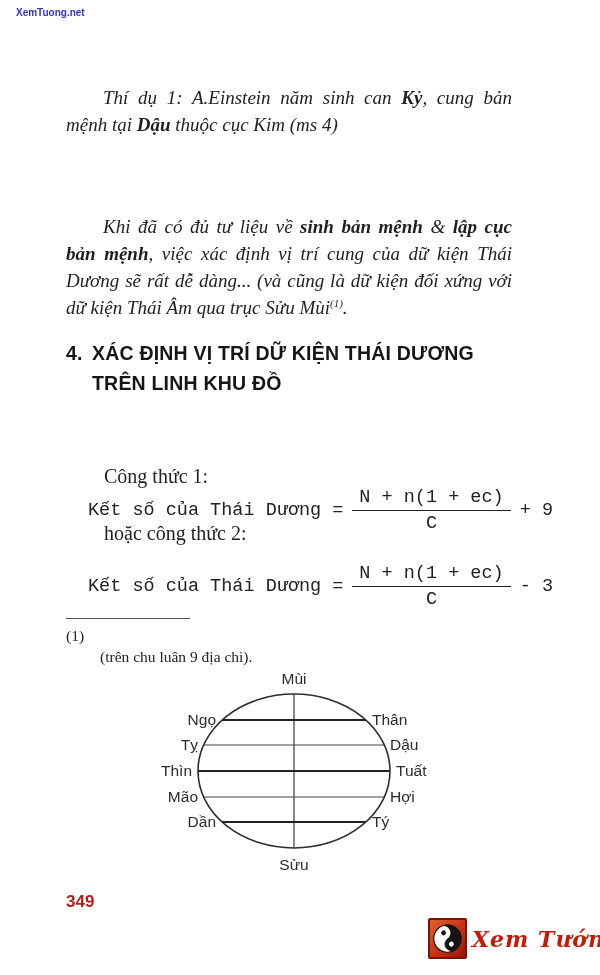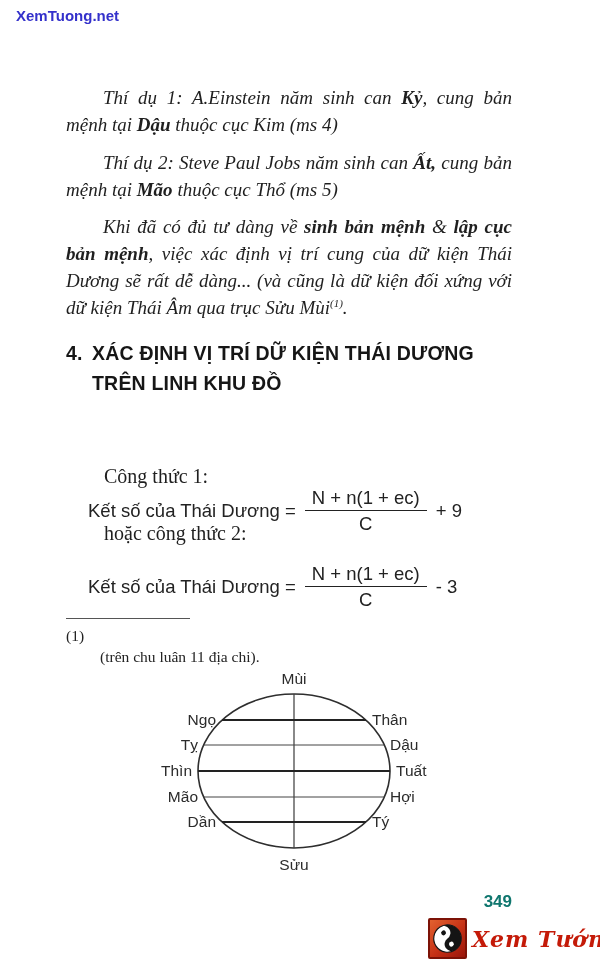--- a/index.html
+++ b/index.html
@@ -7,21 +7,21 @@
   #page {
     position:relative; width:600px; height:975px; background:#ffffff;
     margin:0 auto; overflow:hidden;
     font-family:"Liberation Serif","DejaVu Serif",serif;
     color:#1f1f1f;
   }
   
   .site-link {
     position:absolute; left:16px; top:7px;
     font-family:"Liberation Sans","DejaVu Sans",sans-serif;
-    font-size:15px; font-weight:bold; text-decoration:none; cursor:pointer;
+    font-size:10px; font-weight:bold; text-decoration:none; cursor:pointer;
   }
   
   .tblock {
     position:absolute; left:66px; width:446px;
     font-size:19px; line-height:27px; text-align:justify;font-style:italic;
   }
   .tblock.indent { text-indent:37px; }
   .tblock b { font-weight:bold; }
   .tblock sup { font-size:11px; vertical-align:super; line-height:0; }
   
@@ -34,21 +34,21 @@
   .heading .hnum { width:26px; flex:0 0 26px; }
   .heading .htext { flex:1; }
   
   .flabel {
     position:absolute; left:104px;
     font-size:20px; line-height:27px;
   }
   
   .formula {
     position:absolute; left:88px; display:flex; align-items:center;
-    font-family:Liberation Sans, sans-serif;
+    font-family:Liberation Mono, monospace;
     font-size:18.5px; color:#222;
   }
   .formula .lhs { margin-right:9px; }
   .frac { display:inline-flex; flex-direction:column; align-items:center; }
   .frac .num { padding:0 7px 2px; border-bottom:1.7px solid #222; line-height:21px; }
   .frac .den { padding-top:2px; line-height:21px; }
   .formula .suffix { margin-left:9px; }
   
   .footnote {
     position:absolute; left:66px; top:618px; width:470px;
@@ -58,23 +58,23 @@
   .footnote .fbody { position:relative; padding-left:34px; }
   .footnote .fmark { position:absolute; left:0; top:0; }
   
   .diagram { position:absolute; left:118px; top:664px; }
   .diagram text {
     font-family:"Liberation Sans","DejaVu Sans",sans-serif;
     font-size:15.5px; fill:#2b2b2b;
   }
   
   .pagenum {
-    position:absolute; left:66px; top:892px; width:446px; text-align:right;
+    position:absolute; left:66px; top:892px; width:446px; text-align:left;
     font-family:"Liberation Sans","DejaVu Sans",sans-serif;
-    font-size:17px; font-weight:bold; color:#0f766e;
+    font-size:17px; font-weight:bold; color:#b91c1c;
   }
   
   .logo { position:absolute; left:428px; top:918px; display:flex; align-items:center; cursor:pointer; }
   .logo-box {
     width:39px; height:41px; flex:0 0 39px;
     background:linear-gradient(135deg,#e2612f 0%,#c53015 55%,#99150a 100%);
     border:2px solid #7c1206; border-radius:2px;
     display:flex; align-items:center; justify-content:center;
   }
   .logo-text {
@@ -86,23 +86,22 @@
 </style>
 </head>
 <body>
 
 <div id="page">
 
   <a class="site-link" style="color: rgb(52, 49, 203);">XemTuong.net</a>
 
   <p class="tblock indent" style="top:84px"><span>Thí dụ 1: A.Einstein năm sinh can </span><b>Kỷ</b><span>, cung bản mệnh tại </span><b>Dậu</b><span> thuộc cục Kim (ms 4)</span></p>
 
-  <p class="tblock indent" style="top:149px"><span>Thí dụ 2: Steve Paul Jobs năm sinh can </span><b>Ất,</b><span> cung bản mệnh tại </span><b>Mão</b><span> thuộc cục Thổ (ms 5)</span></p>
 
-  <p class="tblock indent" style="top:213px"><span>Khi đã có đủ tư dàng về </span><b>sinh bản mệnh</b><span> &amp; </span><b>lập cục bản mệnh</b><span>, việc xác định vị trí cung của dữ kiện Thái Dương sẽ rất dễ dàng... (và cũng là dữ kiện đối xứng với dữ kiện Thái Âm qua trục Sửu Mùi</span><sup>(1)</sup><span>.</span></p>
+  <p class="tblock indent" style="top:213px"><span>Khi đã có đủ tư liệu về </span><b>sinh bản mệnh</b><span> &amp; </span><b>lập cục bản mệnh</b><span>, việc xác định vị trí cung của dữ kiện Thái Dương sẽ rất dễ dàng... (và cũng là dữ kiện đối xứng với dữ kiện Thái Âm qua trục Sửu Mùi</span><sup>(1)</sup><span>.</span></p>
 
   <div class="heading" style="top:338px">
     <span class="hnum">4.</span>
     <span class="htext">XÁC ĐỊNH VỊ TRÍ DỮ KIỆN THÁI DƯƠNG TRÊN LINH KHU ĐỒ</span>
   </div>
 
 
   <div class="flabel" style="top:463px">Công thức 1:</div>
   <div class="formula" style="top:487px">
     <span class="lhs">Kết số của Thái Dương =</span>
@@ -121,21 +120,21 @@
       <span class="den">C</span>
     </span>
     <span class="suffix">- 3</span>
   </div>
 
   <div class="footnote">
     <div class="rule"></div>
     <div class="fbody">
       <span class="fmark">(1)</span>
       <br>
-      <span>(trên chu luân 11 địa chi).</span>
+      <span>(trên chu luân 9 địa chi).</span>
     </div>
   </div>
 
   <svg class="diagram" width="360" height="214" viewBox="0 0 360 214">
 
     <ellipse cx="176" cy="107" rx="96" ry="77" fill="none" stroke="#2e2e2e" stroke-width="1.6"></ellipse>
 
     <line x1="176" y1="30" x2="176" y2="184" stroke="#3a3a3a" stroke-width="1.2"></line>
 
     <line x1="104" y1="56" x2="248" y2="56" stroke="#222" stroke-width="2.2"></line>

